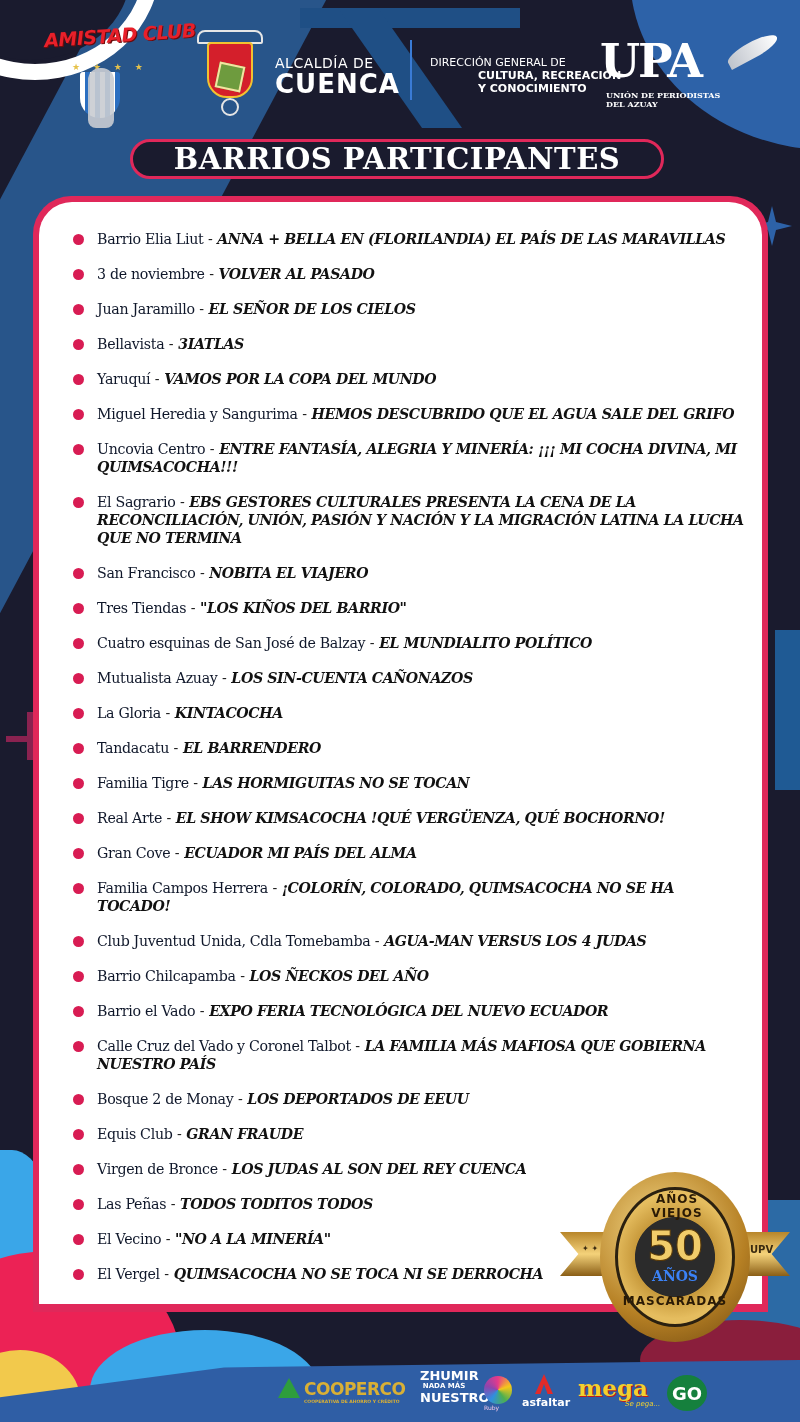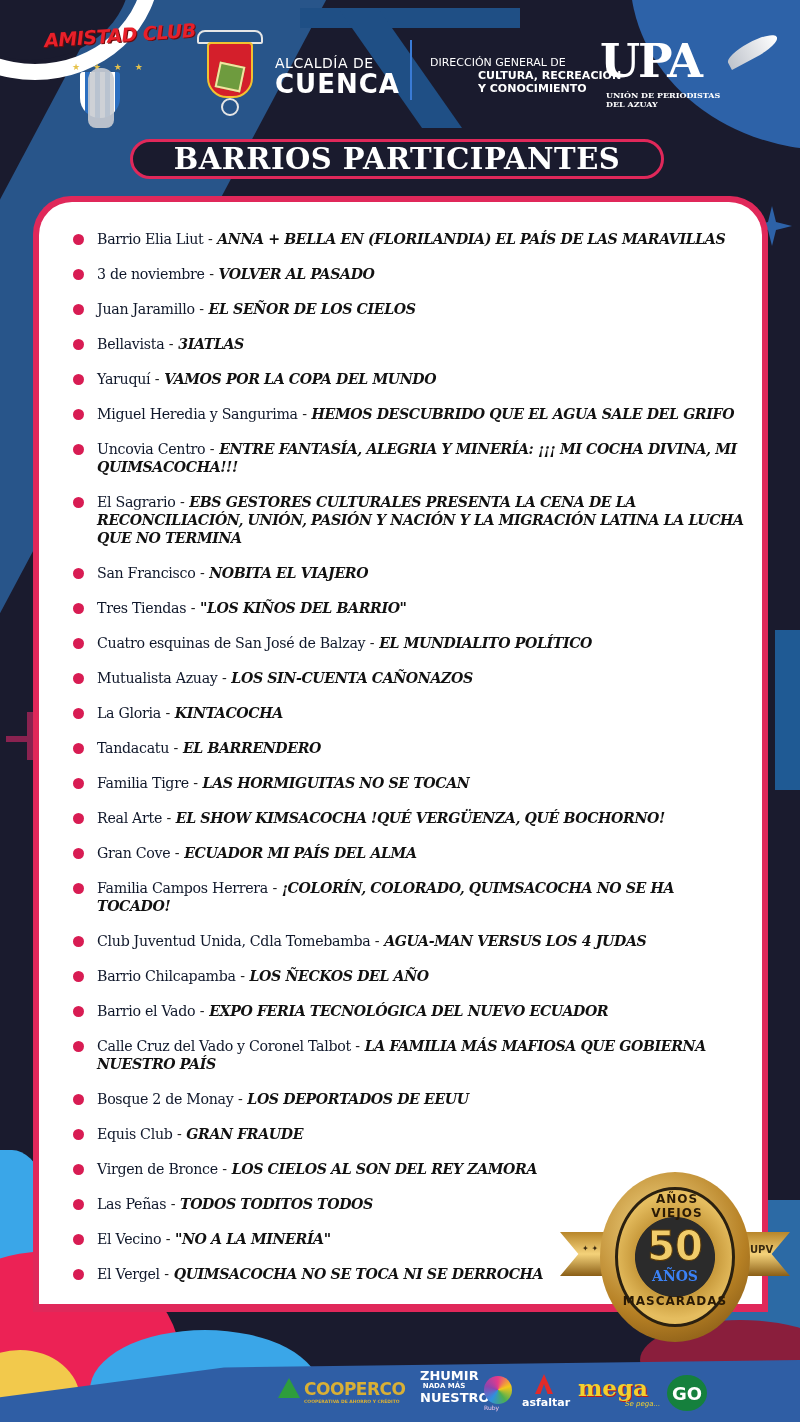--- a/index.html
+++ b/index.html
@@ -218,21 +218,21 @@
       <div class="entry"><span class="dot"></span><span class="name">Familia Tigre</span><span class="sep"> - </span><span class="theme">LAS HORMIGUITAS NO SE TOCAN</span></div>
       <div class="entry"><span class="dot"></span><span class="name">Real Arte</span><span class="sep"> - </span><span class="theme">EL SHOW KIMSACOCHA !QUÉ VERGÜENZA, QUÉ BOCHORNO!</span></div>
       <div class="entry"><span class="dot"></span><span class="name">Gran Cove</span><span class="sep"> - </span><span class="theme">ECUADOR MI PAÍS DEL ALMA</span></div>
       <div class="entry"><span class="dot"></span><span class="name">Familia Campos Herrera</span><span class="sep"> - </span><span class="theme">¡COLORÍN, COLORADO, QUIMSACOCHA NO SE HA TOCADO!</span></div>
       <div class="entry"><span class="dot"></span><span class="name">Club Juventud Unida, Cdla Tomebamba</span><span class="sep"> - </span><span class="theme">AGUA-MAN VERSUS LOS 4 JUDAS</span></div>
       <div class="entry"><span class="dot"></span><span class="name">Barrio Chilcapamba</span><span class="sep"> - </span><span class="theme">LOS ÑECKOS DEL AÑO</span></div>
       <div class="entry"><span class="dot"></span><span class="name">Barrio el Vado</span><span class="sep"> - </span><span class="theme">EXPO FERIA TECNOLÓGICA DEL NUEVO ECUADOR</span></div>
       <div class="entry"><span class="dot"></span><span class="name">Calle Cruz del Vado y Coronel Talbot</span><span class="sep"> - </span><span class="theme">LA FAMILIA MÁS MAFIOSA QUE GOBIERNA NUESTRO PAÍS</span></div>
       <div class="entry"><span class="dot"></span><span class="name">Bosque 2 de Monay</span><span class="sep"> - </span><span class="theme">LOS DEPORTADOS DE EEUU</span></div>
       <div class="entry"><span class="dot"></span><span class="name">Equis Club</span><span class="sep"> - </span><span class="theme">GRAN FRAUDE</span></div>
-      <div class="entry"><span class="dot"></span><span class="name">Virgen de Bronce</span><span class="sep"> - </span><span class="theme">LOS CIELOS AL SON DEL REY ZAMORA</span></div>
+      <div class="entry"><span class="dot"></span><span class="name">Virgen de Bronce</span><span class="sep"> - </span><span class="theme">LOS JUDAS AL SON DEL REY CUENCA</span></div>
       <div class="entry"><span class="dot"></span><span class="name">Las Peñas</span><span class="sep"> - </span><span class="theme">TODOS TODITOS TODOS</span></div>
       <div class="entry"><span class="dot"></span><span class="name">El Vecino</span><span class="sep"> - </span><span class="theme">"NO A LA MINERÍA"</span></div>
       <div class="entry"><span class="dot"></span><span class="name">El Vergel</span><span class="sep"> - </span><span class="theme">QUIMSACOCHA NO SE TOCA NI SE DERROCHA</span></div>
     </div>
 </div>
 
 <div class="seal">
   <div class="seal-ribbon"></div>
   <span class="seal-ribbon-l">✦ ✦</span>
   <span class="seal-ribbon-r">UPV</span>

